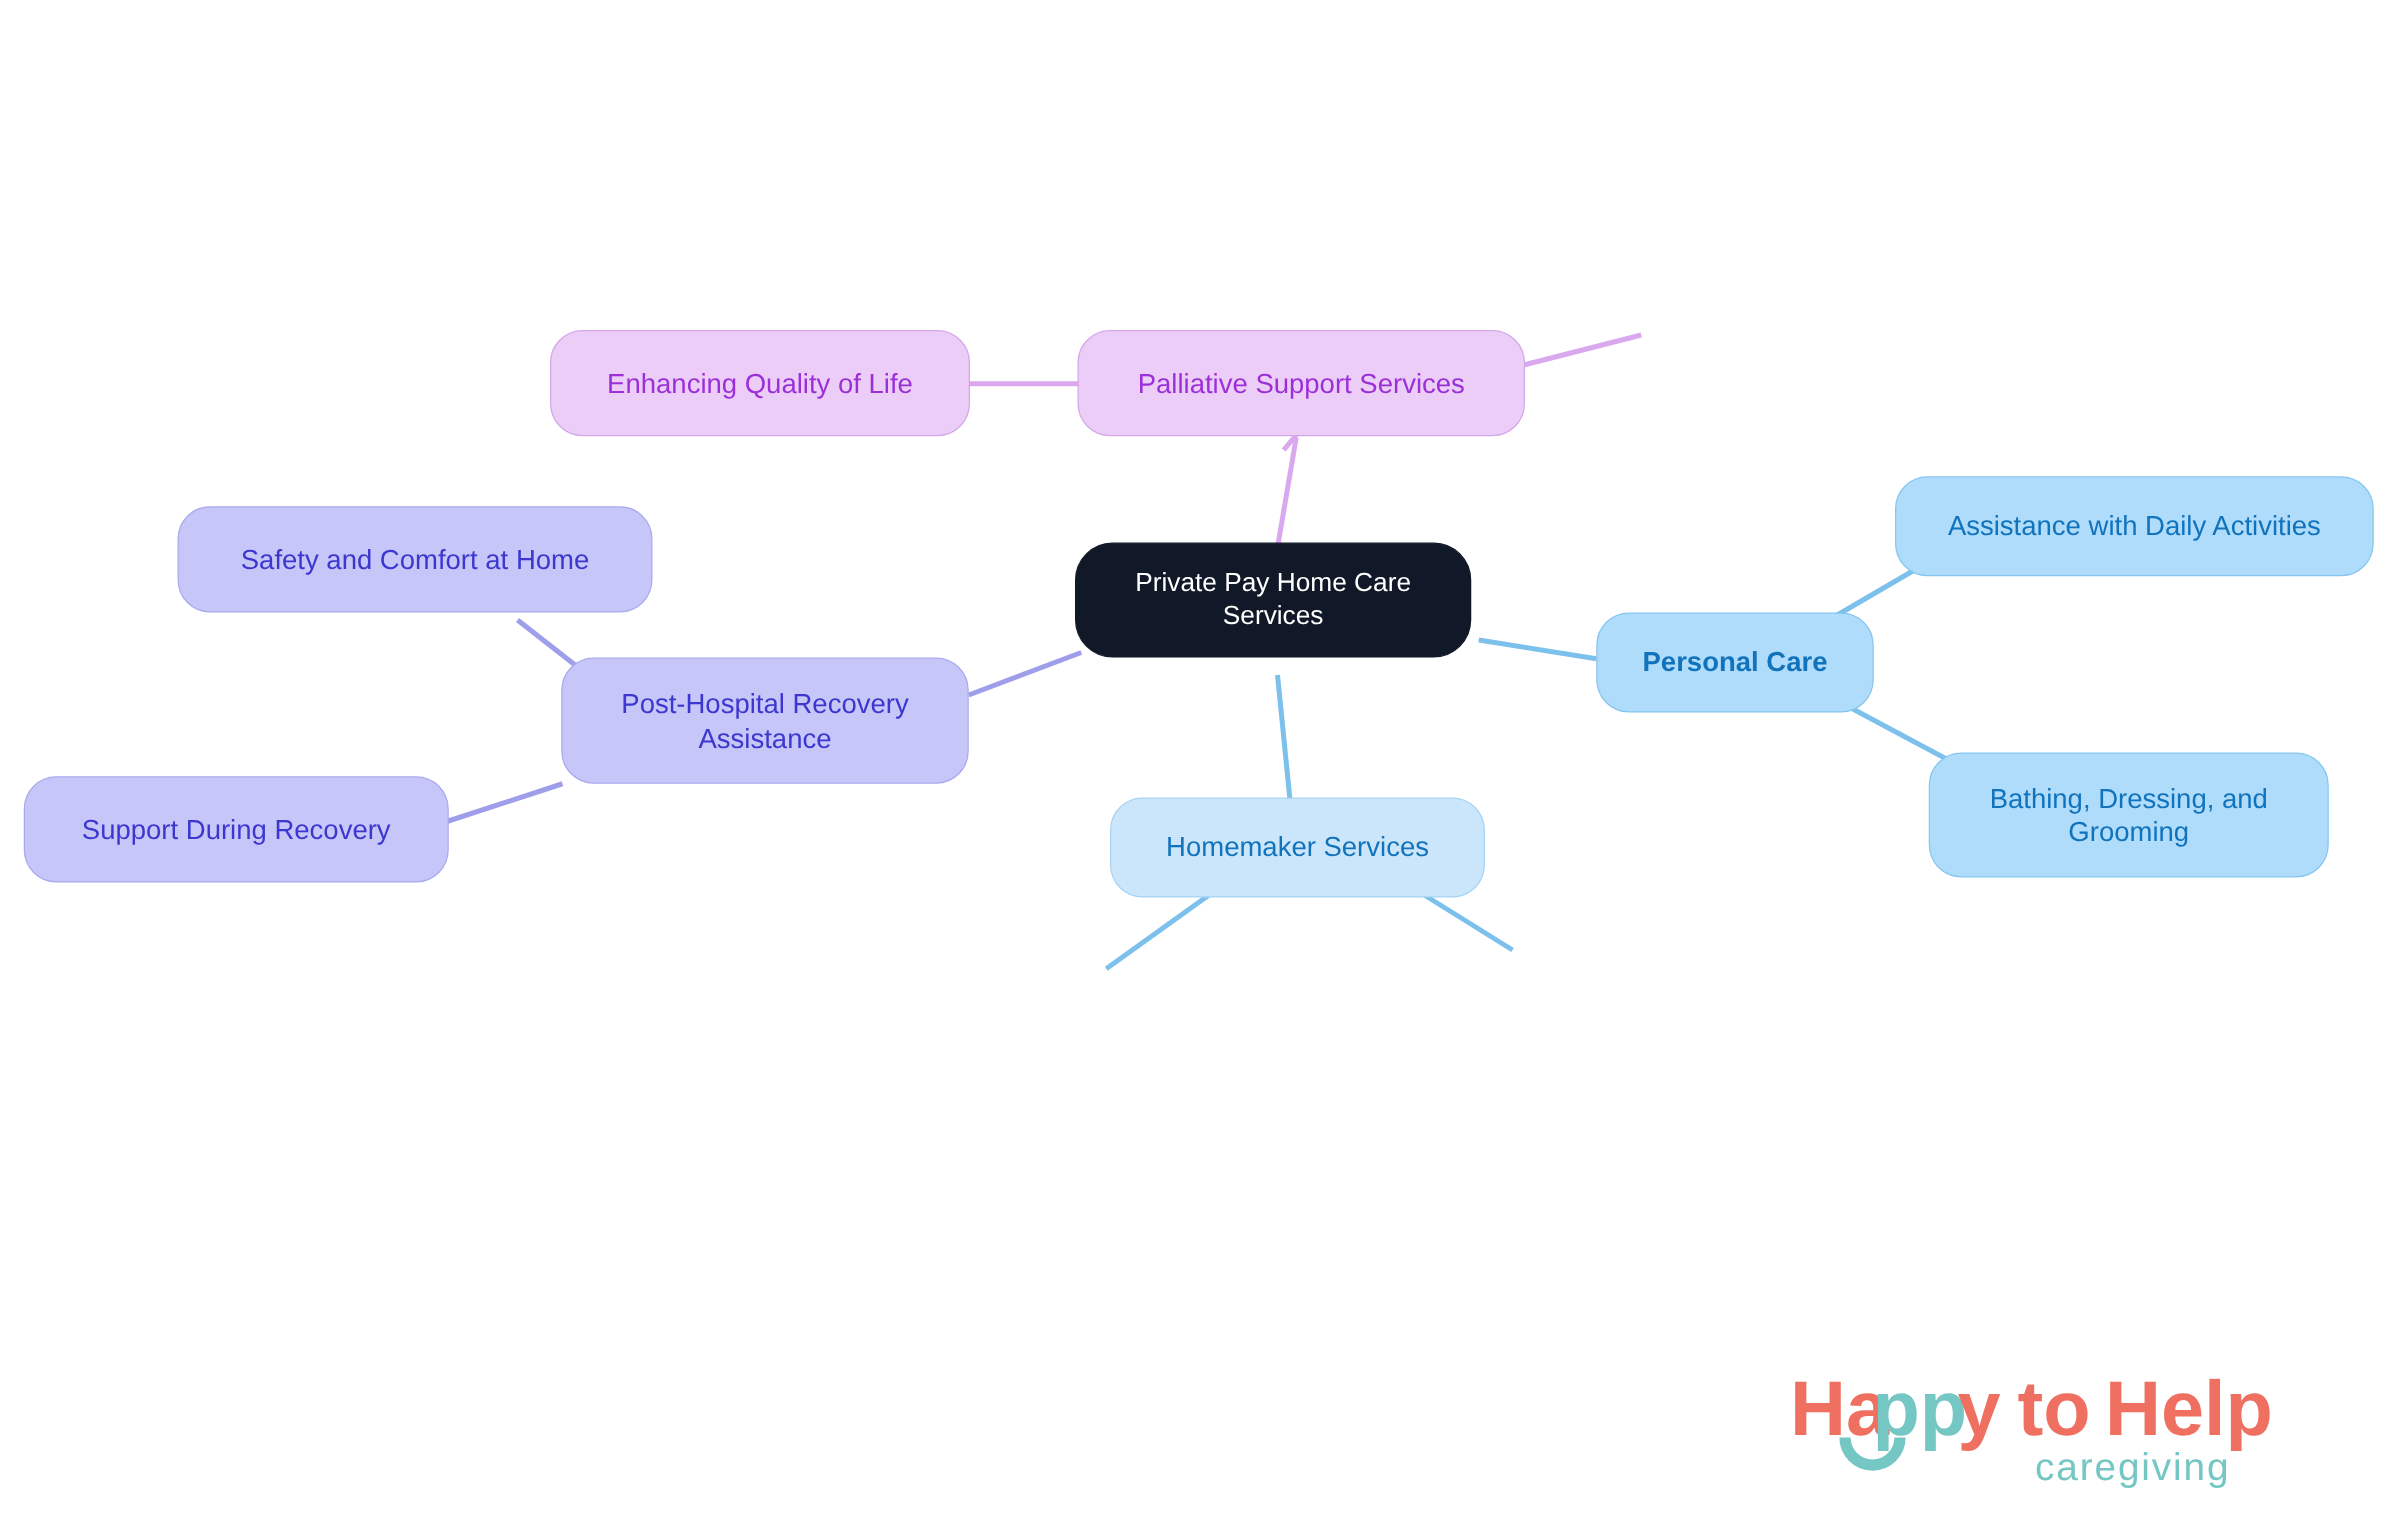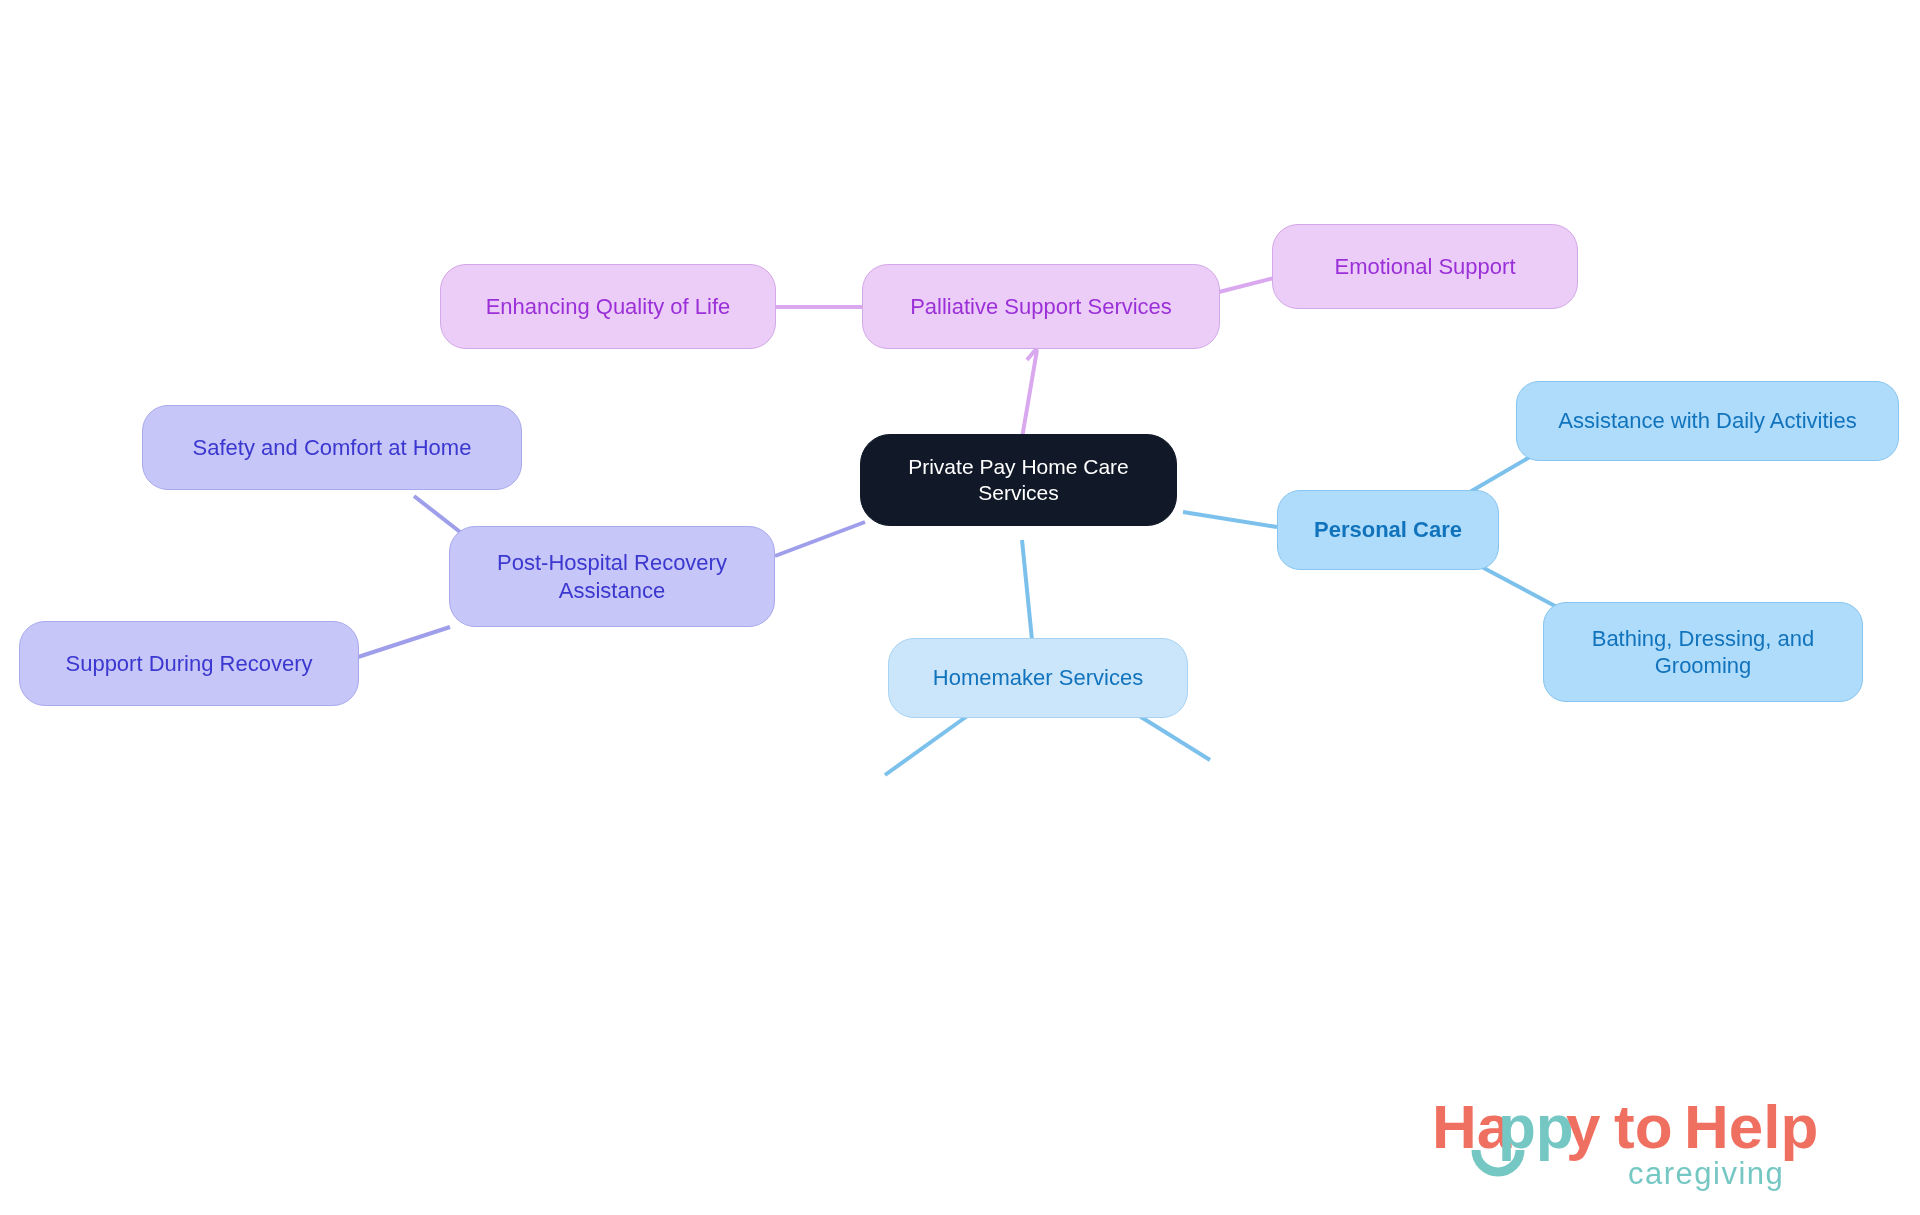--- a/index.html
+++ b/index.html
@@ -52,21 +52,20 @@
     background: #c6c6f9;
     border-color: #a9a9ee;
     color: #3b37cf;
     font-size: 22px;
   }
   .node.blue-mid {
     background: #aedcfa;
     border-color: #86c5ef;
     color: #1273bd;
     font-size: 22px;
-    border-radius: 23px;
   }
   .node.blue-light {
     background: #cbe6fb;
     border-color: #a7d3f4;
     color: #1273bd;
     font-size: 22px;
     border-radius: 26px;
   }
 
   
@@ -112,21 +111,20 @@
     <line x1="1133" y1="712" x2="1210" y2="760" stroke="#7cc0ec" stroke-width="4"></line>
   </svg>
 
   <div class="node purple" style="left:862px; top:264px; width:358px; height:85px;">Palliative Support Services</div>
 
   <div class="node root" style="left:860px; top:434px; width:317px; height:92px;">Private Pay Home Care
 Services</div>
 
   <div class="node purple" style="left:440px; top:264px; width:336px; height:85px;">Enhancing Quality of Life</div>
 
-  <div class="node purple" style="left:1272px; top:224px; width:306px; height:85px;">Emotional Support</div>
 
   <div class="node periwinkle" style="left:449px; top:526px; width:326px; height:101px;">Post-Hospital Recovery
 Assistance</div>
 
   <div class="node periwinkle" style="left:142px; top:405px; width:380px; height:85px;">Safety and Comfort at Home</div>
 
   <div class="node periwinkle" style="left:19px; top:621px; width:340px; height:85px;">Support During Recovery</div>
 
   <div class="node blue-mid" style="left:1277px; top:490px; width:222px; height:80px;font-weight:bold;">Personal Care</div>
 

